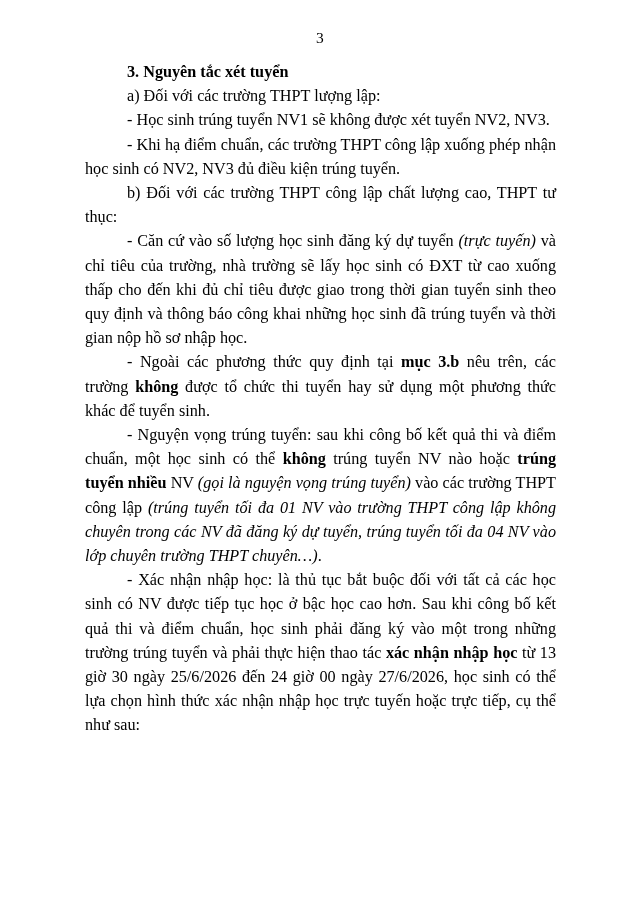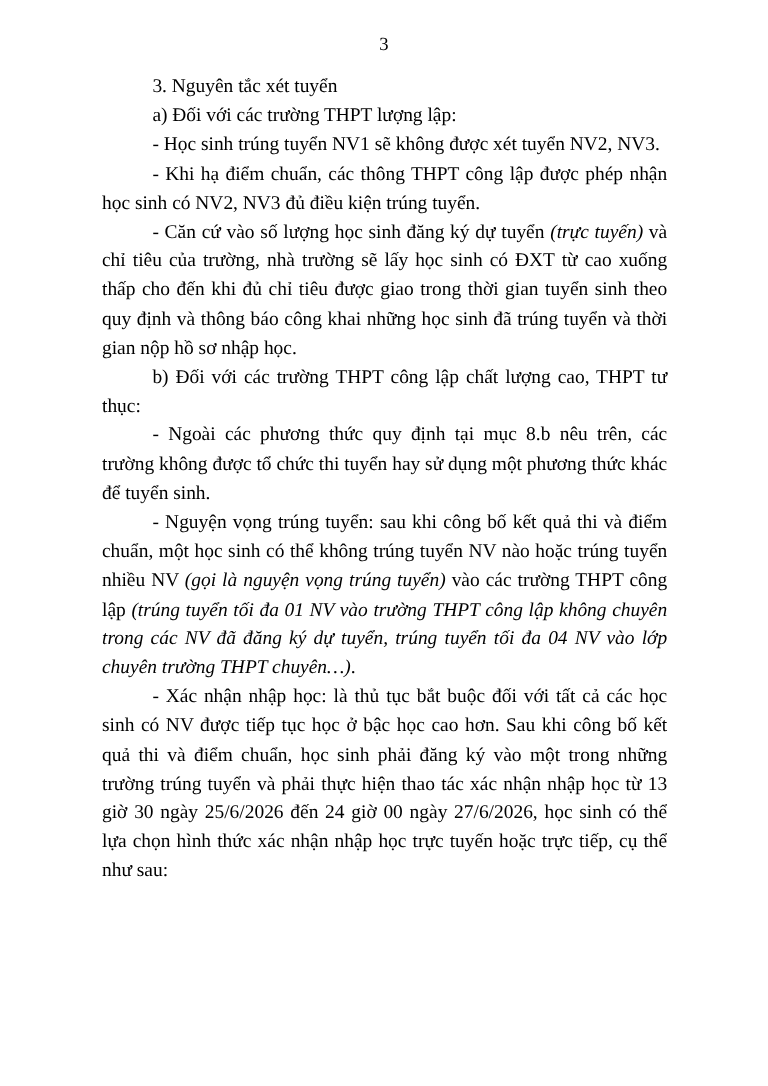--- a/index.html
+++ b/index.html
@@ -46,36 +46,36 @@
     line-height: 24.2px;
     text-align: justify;
     text-justify: inter-word;
     text-indent: 42px;
     hyphens: none;
     word-spacing: 0px;
   }
   p.heading {
     font-weight: bold;
   }
-  .b { font-weight: normal; }
+  .b { font-weight: bold; }
   .i { font-style: italic; }
   .bi { font-weight: normal; font-style: italic; }
 </style>
 </head>
 <body>
 
 <div class="page">
 
   <div class="page-number">3</div>
 
   <div class="body-area">
       <p class="para heading"><span class="b">3. Nguyên tắc xét tuyển</span></p>
       <p class="para"><span>a) Đối với các trường THPT lượng lập:</span></p>
       <p class="para"><span>- Học sinh trúng tuyển NV1 sẽ không được xét tuyển NV2, NV3.</span></p>
-      <p class="para"><span>- Khi hạ điểm chuẩn, các thông THPT công lập được phép nhận học sinh có NV2, NV3 đủ điều kiện trúng tuyển.</span></p>
+      <p class="para"><span>- Khi hạ điểm chuẩn, các trường THPT công lập xuống phép nhận học sinh có NV2, NV3 đủ điều kiện trúng tuyển.</span></p>
+      <p class="para"><span>b) Đối với các trường THPT công lập chất lượng cao, THPT tư thục:</span></p>
       <p class="para"><span>- Căn cứ vào số lượng học sinh đăng ký dự tuyển </span><span class="i">(trực tuyến)</span><span> và chỉ tiêu của trường, nhà trường sẽ lấy học sinh có ĐXT từ cao xuống thấp cho đến khi đủ chỉ tiêu được giao trong thời gian tuyển sinh theo quy định và thông báo công khai những học sinh đã trúng tuyển và thời gian nộp hồ sơ nhập học.</span></p>
-      <p class="para"><span>b) Đối với các trường THPT công lập chất lượng cao, THPT tư thục:</span></p>
-      <p class="para"><span>- Ngoài các phương thức quy định tại </span><span class="b">mục 8.b</span><span> nêu trên, các trường </span><span class="b">không</span><span> được tổ chức thi tuyển hay sử dụng một phương thức khác để tuyển sinh.</span></p>
+      <p class="para"><span>- Ngoài các phương thức quy định tại </span><span class="b">mục 3.b</span><span> nêu trên, các trường </span><span class="b">không</span><span> được tổ chức thi tuyển hay sử dụng một phương thức khác để tuyển sinh.</span></p>
       <p class="para"><span>- Nguyện vọng trúng tuyển: sau khi công bố kết quả thi và điểm chuẩn, một học sinh có thể </span><span class="b">không</span><span> trúng tuyển NV nào hoặc </span><span class="b">trúng tuyển nhiều</span><span> NV </span><span class="i">(gọi là nguyện vọng trúng tuyển)</span><span> vào các trường THPT công lập </span><span class="i">(trúng tuyển </span><span class="bi">tối đa 01</span><span class="i"> NV vào trường THPT công lập không chuyên trong các NV đã đăng ký dự tuyển, trúng tuyển tối đa 04 NV vào lớp chuyên trường THPT chuyên…)</span><span>.</span></p>
       <p class="para"><span>- Xác nhận nhập học: là thủ tục bắt buộc đối với tất cả các học sinh có NV được tiếp tục học ở bậc học cao hơn. Sau khi công bố kết quả thi và điểm chuẩn, học sinh phải đăng ký vào một trong những trường trúng tuyển và phải thực hiện thao tác </span><span class="b">xác nhận nhập học</span><span> từ 13 giờ 30 ngày 25/6/2026 đến 24 giờ 00 ngày 27/6/2026, học sinh có thể lựa chọn hình thức xác nhận nhập học trực tuyến hoặc trực tiếp, cụ thể như sau:</span></p>
     </div>
 
 </div>
 
 </body></html>

